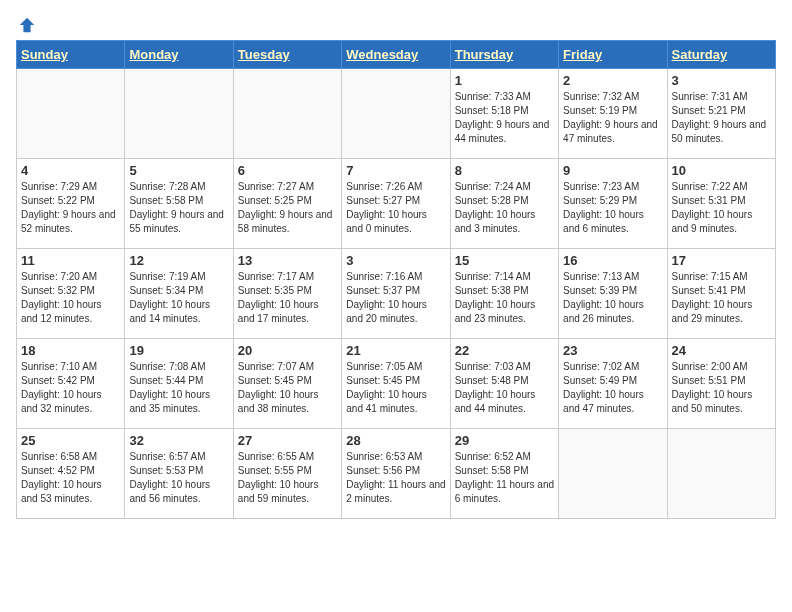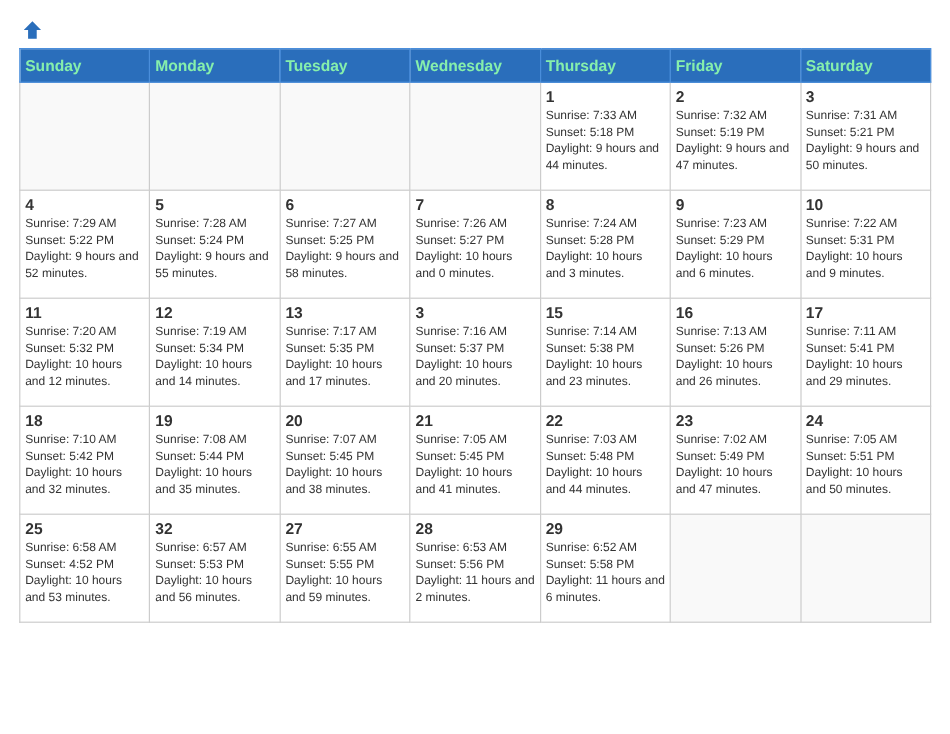--- a/index.html
+++ b/index.html
@@ -45,26 +45,27 @@
       font-size: 16px;
       color: #333;
     }
     .calendar {
       width: 100%;
       border-collapse: collapse;
       border: 1px solid #ccc;
     }
     .calendar th {
       background: #2a6ebb;
-      color: #86efac;
+      color: #fef9c3;
       font-size: 13px;
       padding: 6px 4px;
       text-align: left;
       border: 1px solid #4a8edb;
       font-weight: bold;
+      text-decoration: underline;
     }
     .calendar td {
       width: 14.28%;
       vertical-align: top;
       border: 1px solid #ccc;
       padding: 4px;
       font-size: 10.5px;
       color: #333;
       height: 90px;
     }
@@ -145,21 +146,21 @@
         <td>
           <div class="day-number">4</div>
           <div class="day-info">Sunrise: 7:29 AM
 Sunset: 5:22 PM
 Daylight: 9 hours
 and 52 minutes.</div>
         </td>
         <td>
           <div class="day-number">5</div>
           <div class="day-info">Sunrise: 7:28 AM
-Sunset: 5:24 PM
+Sunset: 5:58 PM
 Daylight: 9 hours
 and 55 minutes.</div>
         </td>
         <td>
           <div class="day-number">6</div>
           <div class="day-info">Sunrise: 7:27 AM
 Sunset: 5:25 PM
 Daylight: 9 hours
 and 58 minutes.</div>
         </td>
@@ -224,27 +225,27 @@
         <td>
           <div class="day-number">15</div>
           <div class="day-info">Sunrise: 7:14 AM
 Sunset: 5:38 PM
 Daylight: 10 hours
 and 23 minutes.</div>
         </td>
         <td>
           <div class="day-number">16</div>
           <div class="day-info">Sunrise: 7:13 AM
-Sunset: 5:26 PM
+Sunset: 5:39 PM
 Daylight: 10 hours
 and 26 minutes.</div>
         </td>
         <td>
           <div class="day-number">17</div>
-          <div class="day-info">Sunrise: 7:11 AM
+          <div class="day-info">Sunrise: 7:15 AM
 Sunset: 5:41 PM
 Daylight: 10 hours
 and 29 minutes.</div>
         </td>
       </tr>
       <tr>
         <td>
           <div class="day-number">18</div>
           <div class="day-info">Sunrise: 7:10 AM
 Sunset: 5:42 PM
@@ -281,21 +282,21 @@
         </td>
         <td>
           <div class="day-number">23</div>
           <div class="day-info">Sunrise: 7:02 AM
 Sunset: 5:49 PM
 Daylight: 10 hours
 and 47 minutes.</div>
         </td>
         <td>
           <div class="day-number">24</div>
-          <div class="day-info">Sunrise: 7:05 AM
+          <div class="day-info">Sunrise: 2:00 AM
 Sunset: 5:51 PM
 Daylight: 10 hours
 and 50 minutes.</div>
         </td>
       </tr>
       <tr>
         <td>
           <div class="day-number">25</div>
           <div class="day-info">Sunrise: 6:58 AM
 Sunset: 4:52 PM

